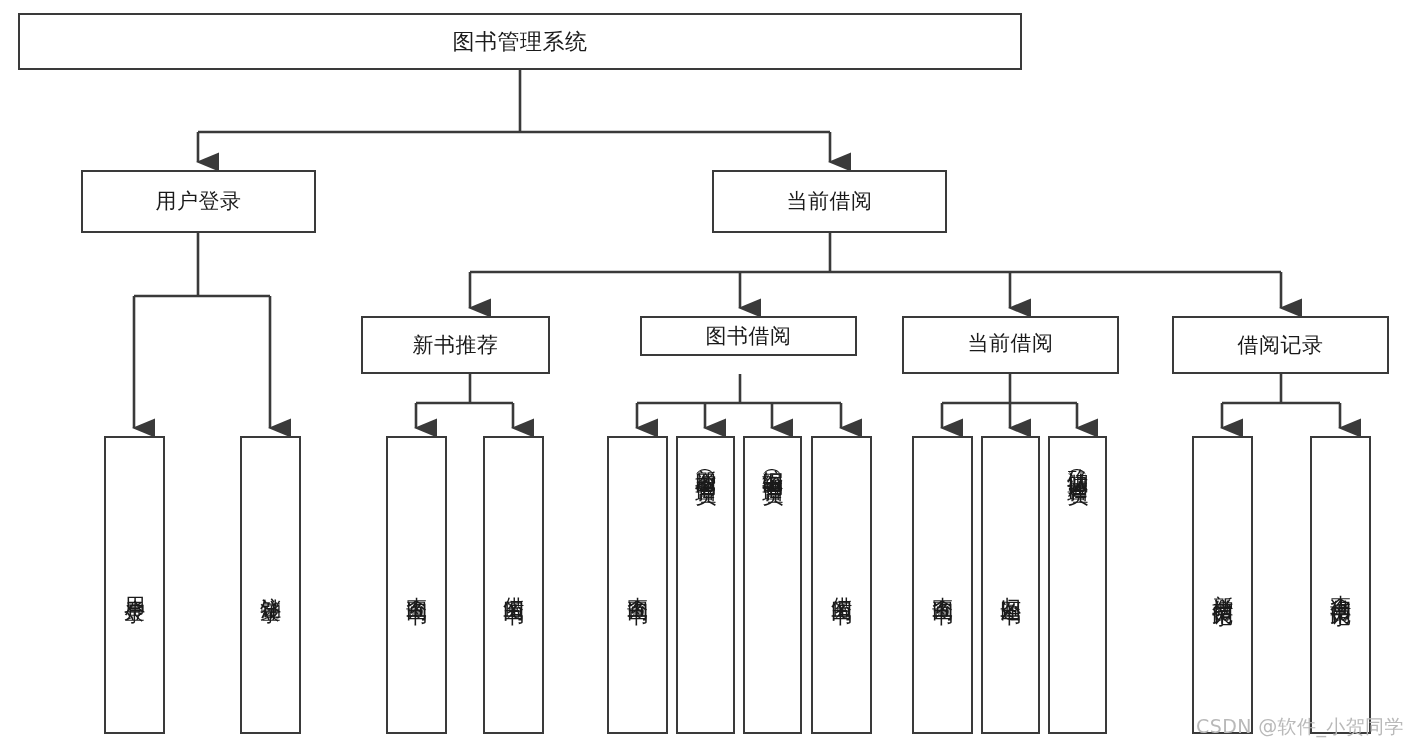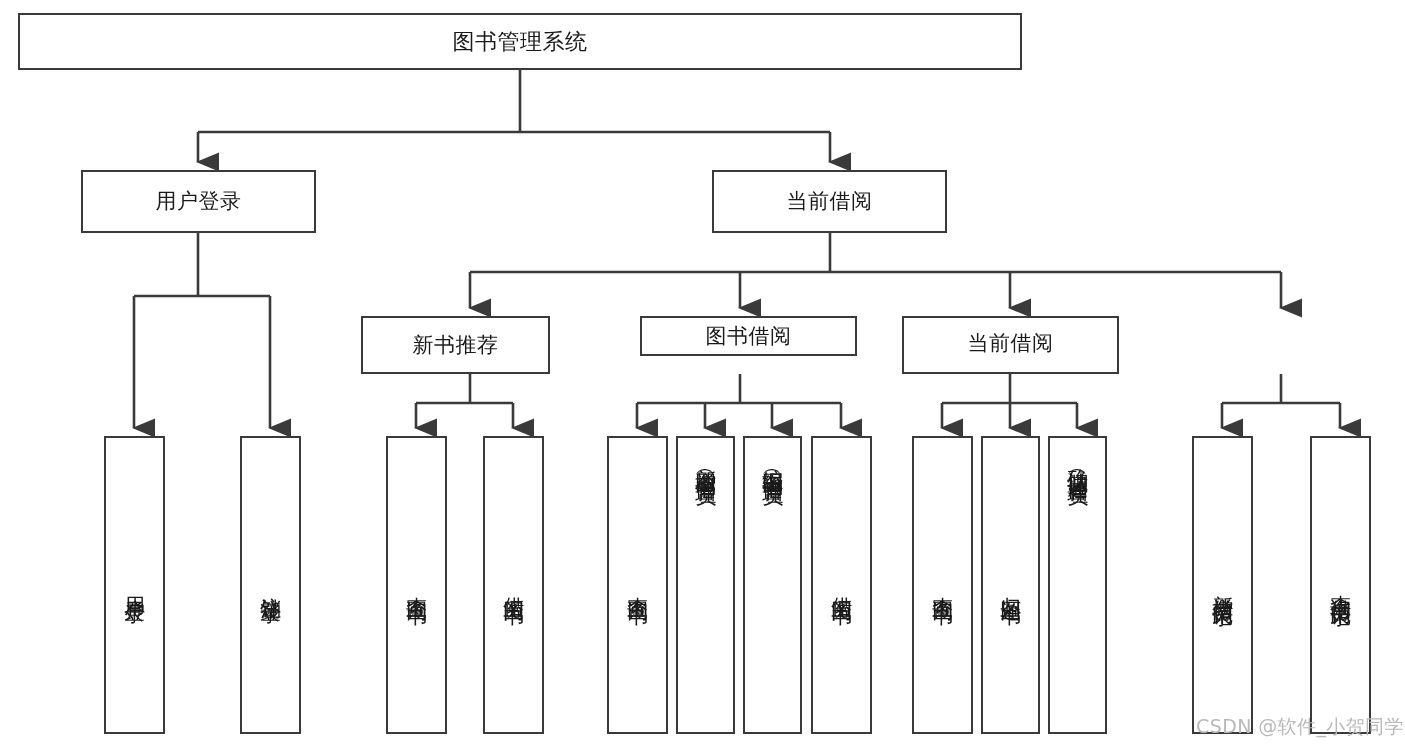--- a/index.html
+++ b/index.html
@@ -146,20 +146,23 @@
 
   <div class="node horiz" style="left:361px; top:316px; width:189px; height:58px;">
     <span class="lbl">新书推荐</span>
   </div>
   <div class="node horiz" style="left:632px; top:316px; width:217px; height:40px;margin-left:8px;">
     <span class="lbl">图书借阅</span>
   </div>
   <div class="node horiz" style="left:902px; top:316px; width:217px; height:58px;font-family:Liberation Mono, monospace;">
     <span class="lbl">当前借阅</span>
   </div>
+  <div class="node horiz" style="left:1172px; top:316px; width:217px; height:58px;">
+    <span class="lbl">借阅记录</span>
+  </div>
 
   <div class="node vert mid" style="left:104px; top:436px; width:61px; height:298px;">
     <span class="lbl">用户登录</span>
   </div>
   <div class="node vert mid" style="left:240px; top:436px; width:61px; height:298px;">
     <span class="lbl">注销登录</span>
   </div>
 
   <div class="node vert mid" style="left:386px; top:436px; width:61px; height:298px;">
     <span class="lbl">查询图书</span>

